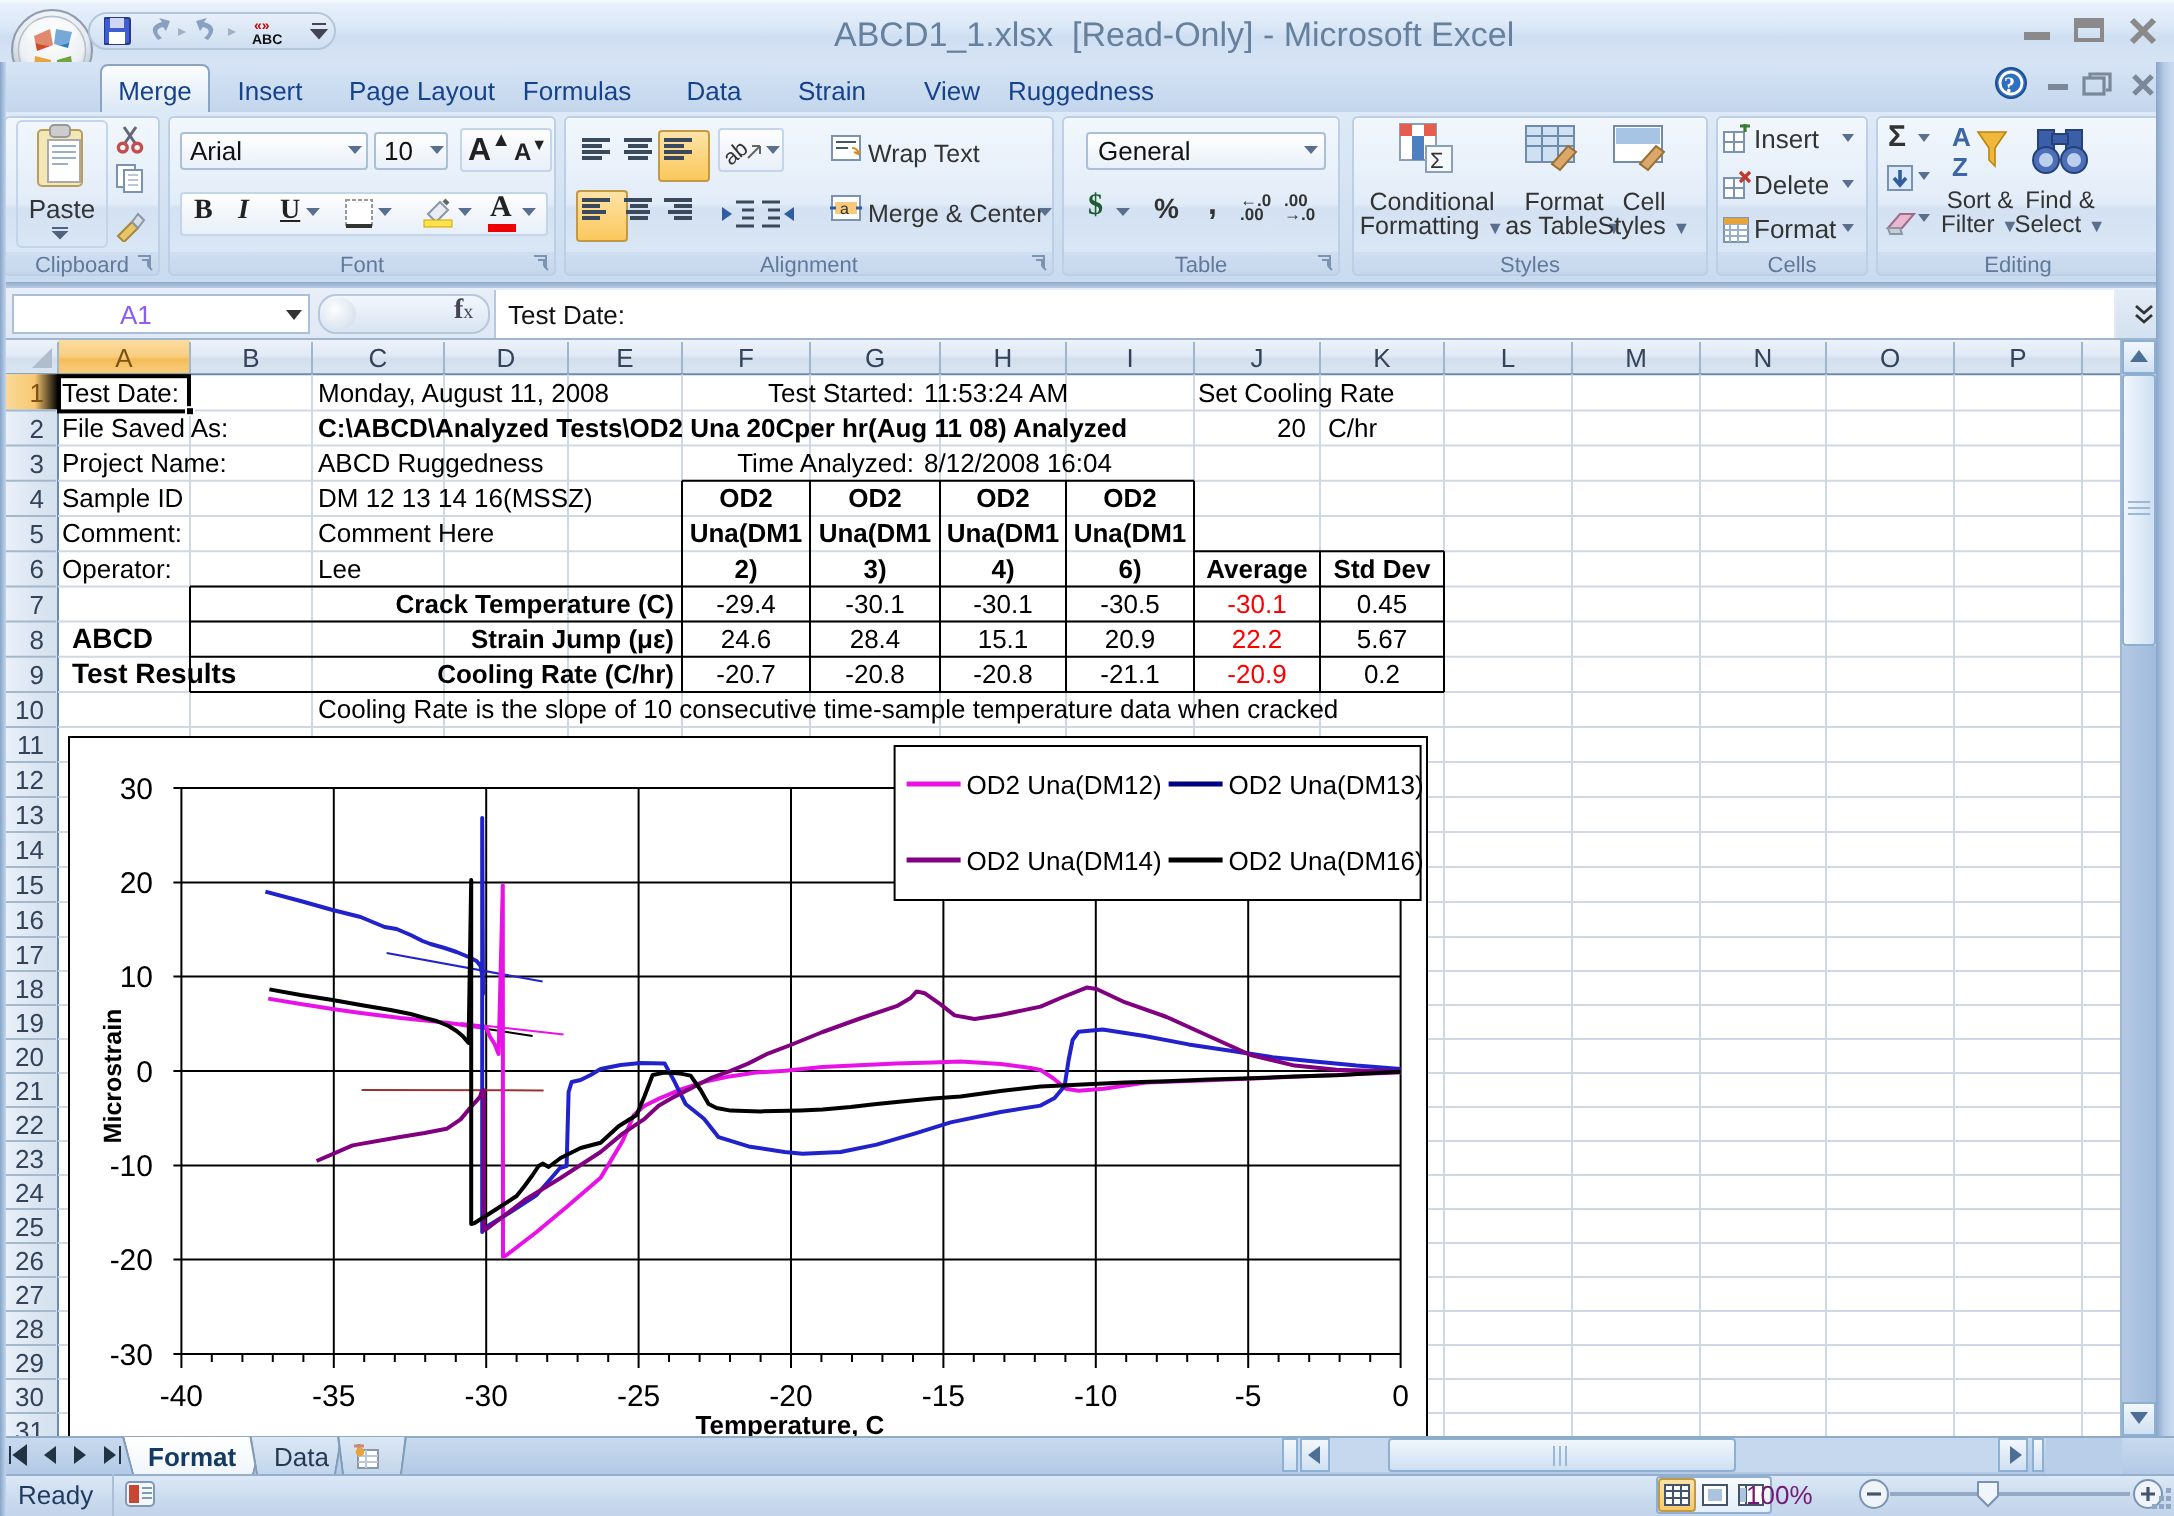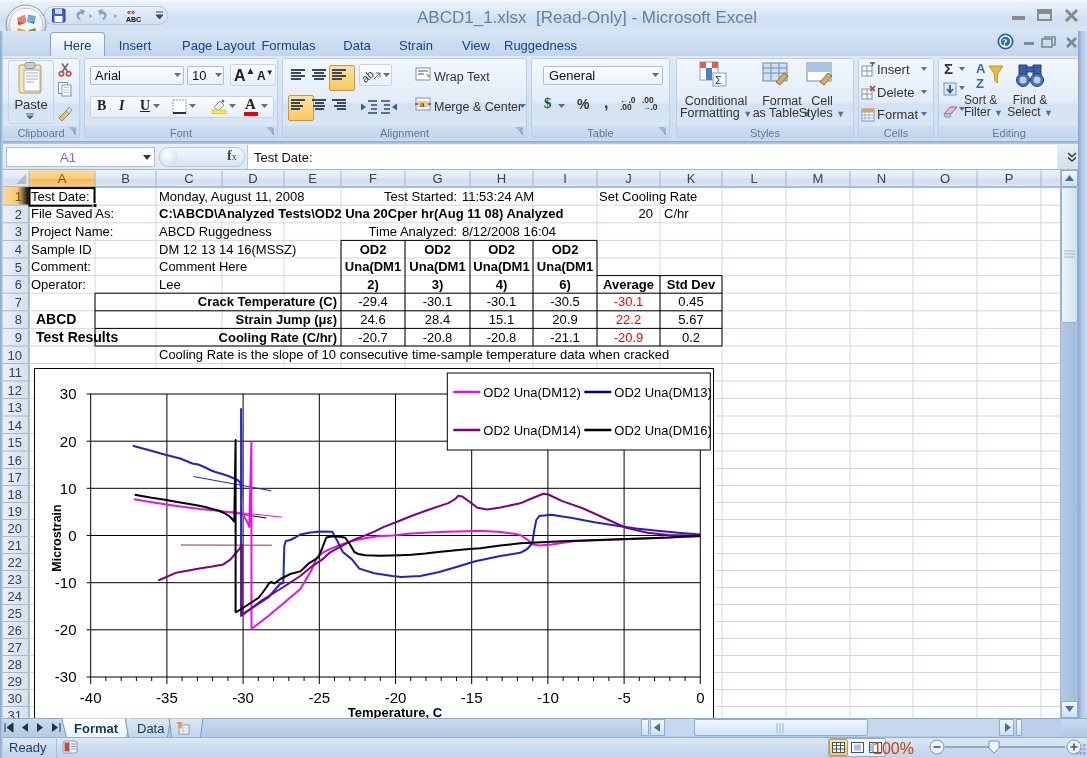--- a/index.html
+++ b/index.html
@@ -54,23 +54,23 @@
  <path d="M37 6 l4 2 l-4 2z" fill="#9fb2ca"></path>
  <path d="M52 12 q6 -7 -2 -9 l1.5 -2 l-5.5 1.5 l2 5 l1.5 -2 q5.5 1.5 0.5 5.5z" fill="#8aa0c0"></path>
  <path d="M62 6 l4 2 l-4 2z" fill="#9fb2ca"></path>
  <text x="75" y="7" font-size="7" fill="#c00" font-weight="bold">«»</text>
  <text x="74" y="14" font-size="7" fill="#111" font-weight="bold">ABC</text>
  <path d="M104 4 h7 M104 7 l3.5 4 l3.5 -4z" stroke="#445" fill="#445"></path>
 </svg>
 
 <div class="abs" style="left:0;top:31px;width:1087px;height:25px;background:linear-gradient(#d6e4f5,#c3d6ec)"></div>
 <div class="abs" style="left:50px;top:32px;width:55px;height:24px;background:linear-gradient(#fbfdfe,#dbe8f6);border:1px solid #8ba4c4;border-bottom:none;border-radius:4px 4px 0 0"></div>
-<div class="abs tabtx" style="left:50px;top:38px;width:55px;text-align:center">Here</div>
+<div class="abs tabtx" style="left:50px;top:38px;width:55px;text-align:center">Merge</div>
 <div class="abs tabtx" style="left:108px;top:38px;width:54px;text-align:center">Insert</div>
-<div class="abs tabtx" style="left:167px;top:38px;width:88px;text-align:right">Page Layout</div>
+<div class="abs tabtx" style="left:167px;top:38px;width:88px;text-align:center">Page Layout</div>
 <div class="abs tabtx" style="left:259px;top:38px;width:59px;text-align:center">Formulas</div>
 <div class="abs tabtx" style="left:334px;top:38px;width:46px;text-align:center">Data</div>
 <div class="abs tabtx" style="left:387px;top:38px;width:58px;text-align:center">Strain</div>
 <div class="abs tabtx" style="left:454px;top:38px;width:44px;text-align:center">View</div>
 <div class="abs tabtx" style="left:504px;top:38px;width:58px;text-align:center">Ruggedness</div>
 <svg class="abs" style="left:997px;top:33px" width="17" height="17">
     <circle cx="8.5" cy="8.5" r="7.5" fill="#2f6fc1" stroke="#1d4e90"></circle>
     <circle cx="8.5" cy="8.5" r="5.5" fill="none" stroke="#fff" stroke-width="1.4"></circle>
     <text x="5" y="13" font-size="11" font-weight="bold" fill="#fff" font-family="Liberation Serif">?</text>
   </svg>
@@ -326,21 +326,21 @@
     <path d="M2 10 l1 3 l6 0 l-1 -3z" fill="#c8cdd4" stroke="#8a97a8"></path>
   </svg>
 <svg class="abs" style="left:959px;top:107px" width="8" height="6">
     <path d="M0 0 l3 4 l3 -4z" fill="#5a6f8d"></path>
   </svg>
 <svg class="abs" style="left:976px;top:60px" width="30" height="32">
  <text x="0" y="13" font-size="13" font-weight="bold" fill="#3c67a5">A</text>
  <text x="0" y="28" font-size="13" font-weight="bold" fill="#3c67a5">Z</text>
  <path d="M13 6 h14 l-5.5 8 v9 l-3 -3 v-6z" fill="#f0b73c" stroke="#b8860b" stroke-width="0.8"></path>
 </svg>
-<div class="abs" style="left:964px;top:94px;width:52px;font-size:12px;color:#333;text-align:left;line-height:12px">Sort &amp;<br>Filter <span style="font-size:9px;color:#5a6f8d">▼</span></div>
+<div class="abs" style="left:964px;top:94px;width:52px;font-size:12px;color:#333;text-align:center;line-height:12px">Sort &amp;<br>Filter <span style="font-size:9px;color:#5a6f8d">▼</span></div>
 <svg class="abs" style="left:1014px;top:61px" width="32" height="30">
  <path d="M5 4 h8 v10 h-8z M19 4 h8 v10 h-8z" fill="#3b5ea8" stroke="#24417c"></path>
  <rect x="12" y="6" width="8" height="5" fill="#3b5ea8" stroke="#24417c"></rect>
  <circle cx="9" cy="19" r="6.5" fill="#4d6fb8" stroke="#24417c"></circle>
     <circle cx="23" cy="19" r="6.5" fill="#4d6fb8" stroke="#24417c"></circle>
  <circle cx="9" cy="19" r="3.5" fill="#bcd0ee"></circle>
     <circle cx="23" cy="19" r="3.5" fill="#bcd0ee"></circle>
 </svg>
 <div class="abs" style="left:1004px;top:94px;width:52px;font-size:12px;color:#333;text-align:center;line-height:12px">Find &amp;<br>Select <span style="font-size:9px;color:#5a6f8d">▼</span></div>
 
@@ -779,21 +779,21 @@
   </svg>
 <svg class="abs" style="left:851px;top:742px" width="13" height="11">
     <rect x="0.5" y="0.5" width="12" height="10" fill="#fff" stroke="#44546a"></rect>
     <rect x="3" y="2.5" width="7" height="6" fill="#aac4e0"></rect>
   </svg>
 <svg class="abs" style="left:869px;top:742px" width="13" height="11">
     <rect x="0.5" y="0.5" width="12" height="10" fill="#fff" stroke="#44546a"></rect>
     <path d="M4 0.5 v10" stroke="#44546a"></path>
     <rect x="1" y="2" width="3" height="7" fill="#aac4e0"></rect>
   </svg>
-<div class="abs" style="left:873px;top:740px;font-size:16px;color:#c2410c">100%</div>
+<div class="abs" style="left:873px;top:740px;font-size:13px;color:#701a75">100%</div>
 <svg class="abs" style="left:929px;top:739px" width="16" height="16">
     <circle cx="8" cy="8" r="7" fill="#eef4fa" stroke="#7a93b3"></circle>
     <path d="M4.5 8 h7" stroke="#44546a" stroke-width="1.6"></path>
   </svg>
 <div class="abs" style="left:945px;top:746px;width:120px;height:2px;background:#93a9c4"></div>
 <svg class="abs" style="left:988px;top:740px" width="12" height="14">
     <path d="M1 1 h10 v7 l-5 5 l-5 -5z" fill="#f0f5fb" stroke="#7a93b3"></path>
   </svg>
 <svg class="abs" style="left:1066px;top:739px" width="16" height="16">
     <circle cx="8" cy="8" r="7" fill="#eef4fa" stroke="#7a93b3"></circle>

